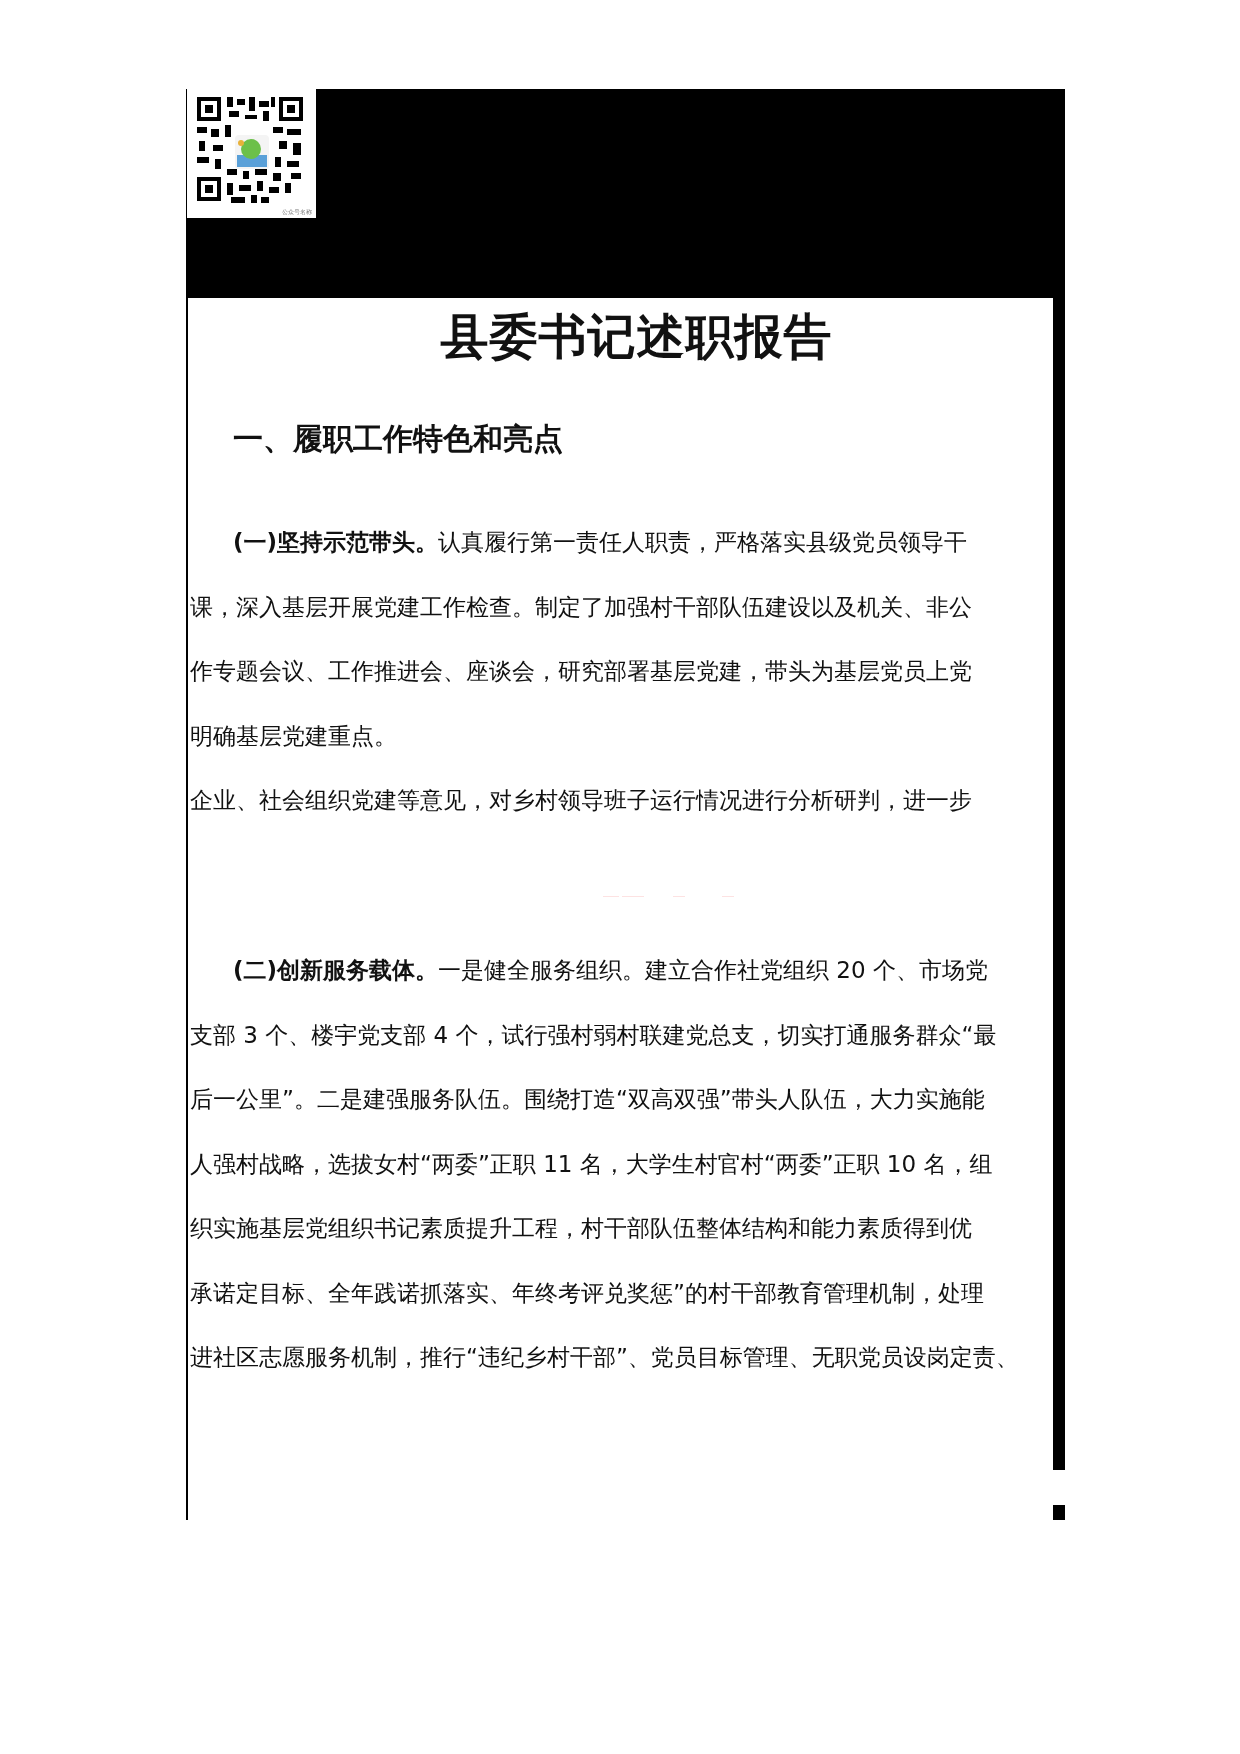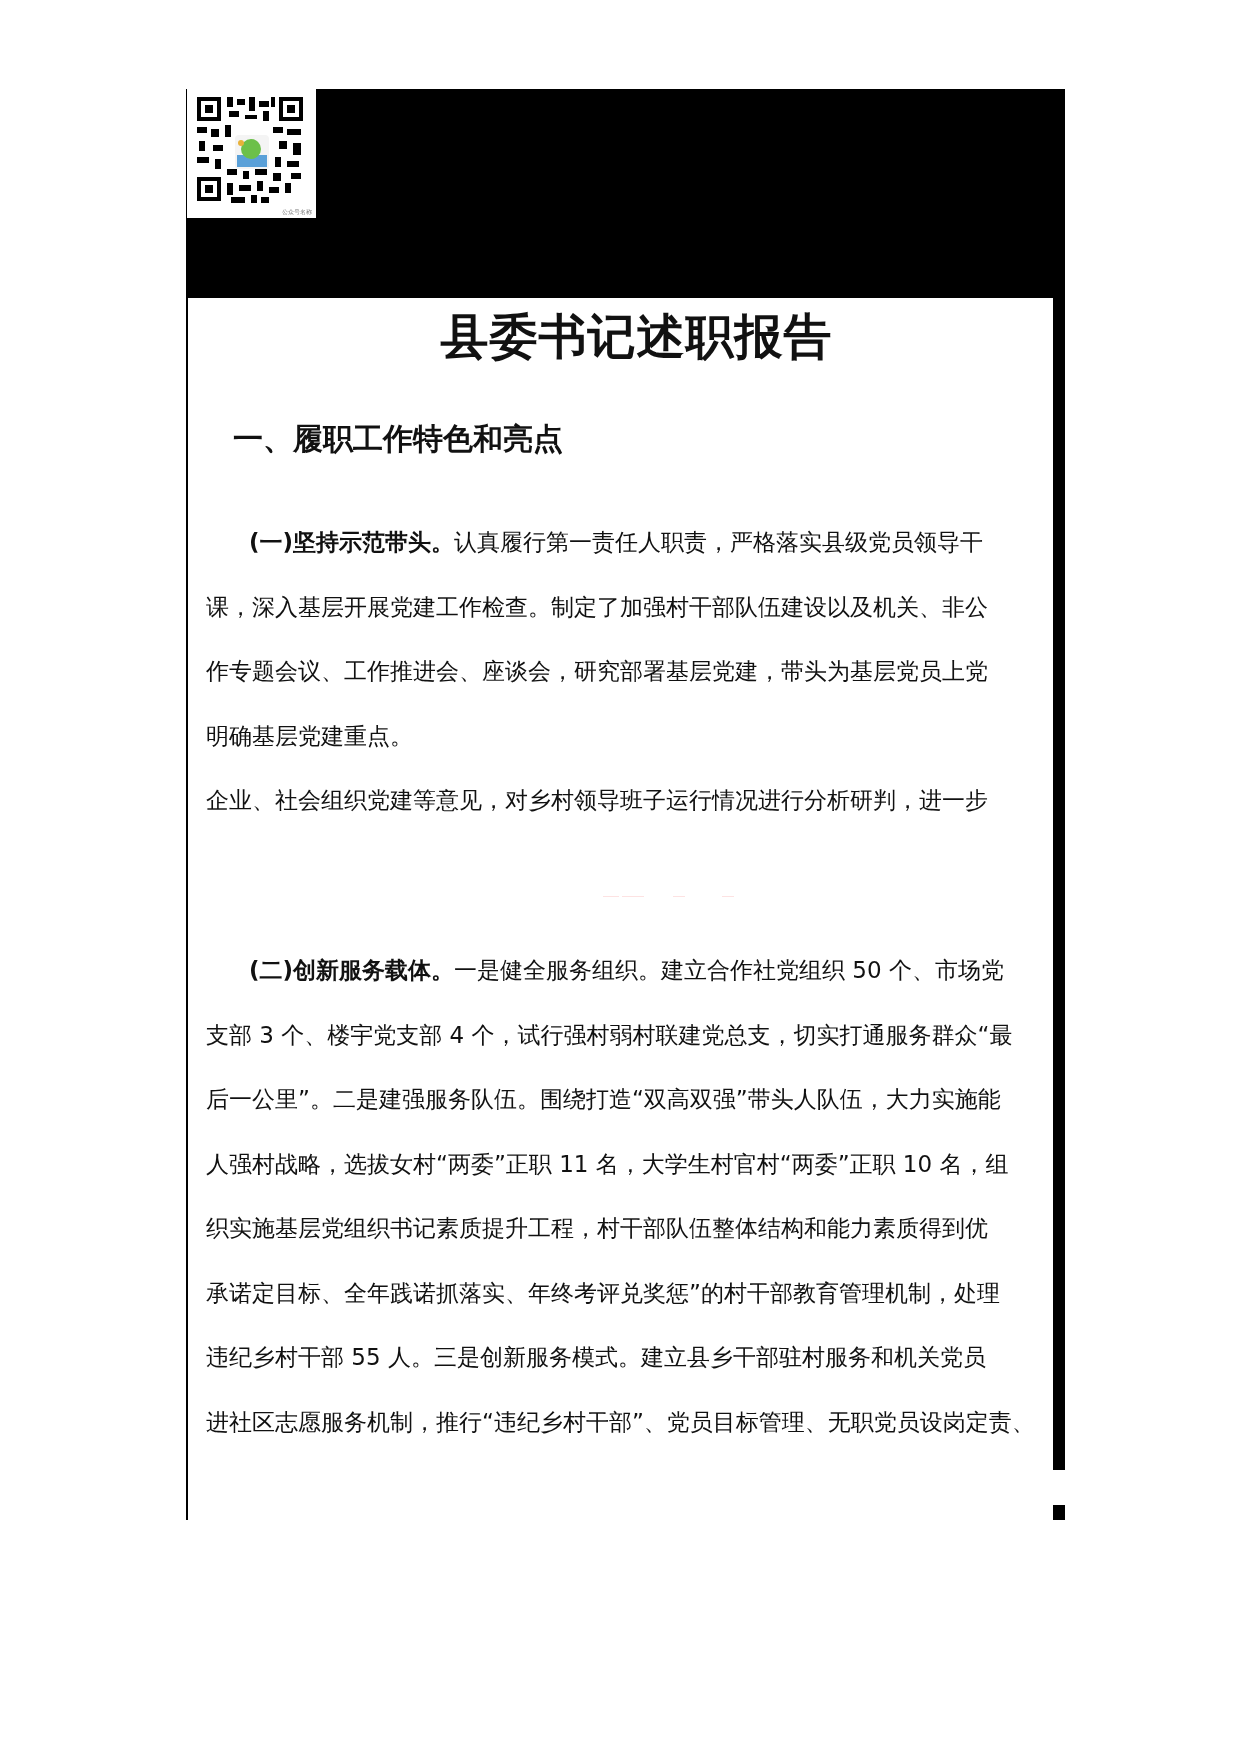--- a/index.html
+++ b/index.html
@@ -9,21 +9,21 @@
     .header-band { position: absolute; left: 186px; top: 89px; width: 879px; height: 209px; background: #000; }
     .right-bar-top { position: absolute; left: 1053px; top: 298px; width: 12px; height: 1172px; background: #000; }
     .right-bar-bottom { position: absolute; left: 1053px; top: 1505px; width: 12px; height: 15px; background: #000; }
     .qr { position: absolute; left: 187px; top: 89px; width: 129px; height: 129px; background: #fff; }
     .qr svg { display: block; }
     .qr-caption { position: absolute; right: 4px; bottom: 1px; font-size: 6px; color: #777; }
     .title { position: absolute; left: 186px; width: 901px; top: 304px; text-align: center;
              font-size: 48px; font-weight: bold; letter-spacing: 1px; line-height: 64px; }
     .section-heading { position: absolute; left: 233px; top: 424px; font-size: 30px; font-weight: bold; line-height: 30px; }
     .para { position: absolute; left: 190px; width: 860px; font-size: 23px; line-height: 64.5px; }
-    .para .line { display: block; white-space: nowrap; height: 64.5px; overflow: visible; margin-left: 16px; }
+    .para .line { display: block; white-space: nowrap; height: 64.5px; overflow: visible; }
     .para .indent { padding-left: 43px; }
     .para b { font-weight: bold; }
     .smudge { position: absolute; top: 896px; height: 1px; background: #fde2e2; }
   </style>
 </head>
 <body>
 
 <div class="header-band"></div>
 <div class="left-border"></div>
 <div class="right-bar-top"></div>
@@ -99,21 +99,20 @@
   <span class="line">明确基层党建重点。</span>
   <span class="line">企业、社会组织党建等意见，对乡村领导班子运行情况进行分析研判，进一步</span>
 </div>
 
 <div class="smudge" style="left:603px;width:16px;"></div>
 <div class="smudge" style="left:622px;width:22px;"></div>
 <div class="smudge" style="left:673px;width:12px;"></div>
 <div class="smudge" style="left:722px;width:12px;"></div>
 
 <div class="para" style="top:938px;">
-  <span class="line indent"><b>(二)创新服务载体。</b><span>一是健全服务组织。建立合作社党组织 50 个、市场党</span></span>
+  <span class="line indent"><b>(二)创新服务载体。</b><span>一是健全服务组织。建立合作社党组织 20 个、市场党</span></span>
   <span class="line">支部 3 个、楼宇党支部 4 个，试行强村弱村联建党总支，切实打通服务群众“最</span>
   <span class="line">后一公里”。二是建强服务队伍。围绕打造“双高双强”带头人队伍，大力实施能</span>
   <span class="line">人强村战略，选拔女村“两委”正职 11 名，大学生村官村“两委”正职 10 名，组</span>
   <span class="line">织实施基层党组织书记素质提升工程，村干部队伍整体结构和能力素质得到优</span>
   <span class="line">承诺定目标、全年践诺抓落实、年终考评兑奖惩”的村干部教育管理机制，处理</span>
-  <span class="line">违纪乡村干部 55 人。三是创新服务模式。建立县乡干部驻村服务和机关党员</span>
   <span class="line">进社区志愿服务机制，推行“违纪乡村干部”、党员目标管理、无职党员设岗定责、</span>
 </div>
 
 </body></html>

